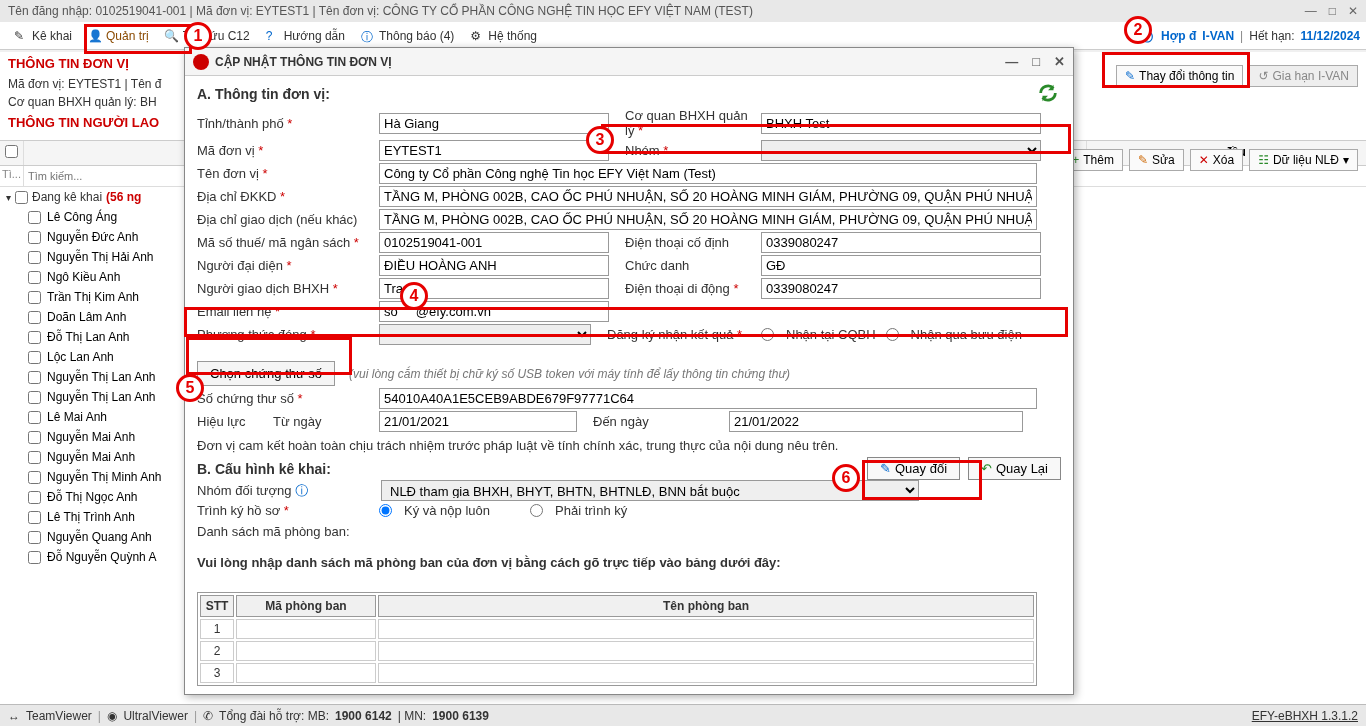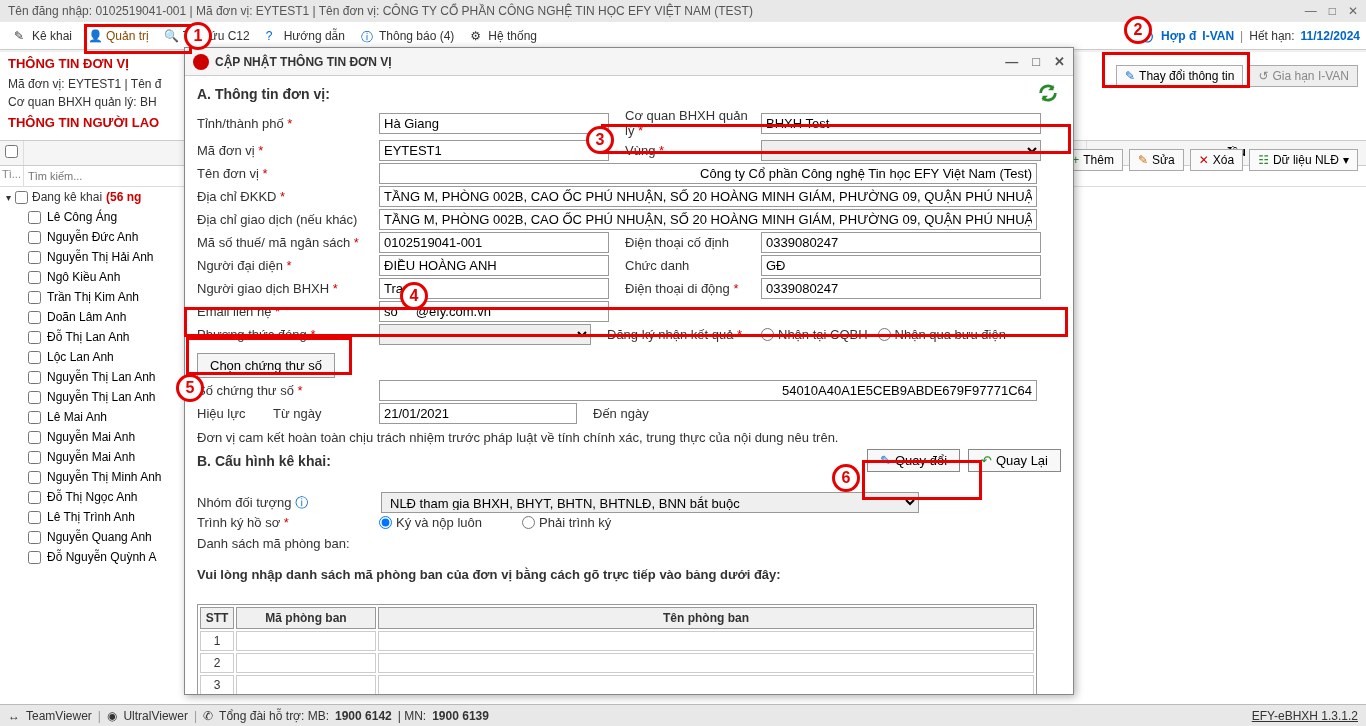--- a/index.html
+++ b/index.html
@@ -36,25 +36,25 @@
 .dialog-title .icon { width: 16px; height: 16px; background: #cc0000; border-radius: 50%; }
 .dialog-title .wctrl { margin-left: auto; display: flex; gap: 14px; font-size: 13px; color: #555; cursor: pointer; }
 .dialog-body { padding: 6px 12px; height: calc(100% - 28px); overflow: hidden; font-size: 13px; color: #333; position: relative; }
 .section-head { font-weight: bold; margin: 4px 0 6px 0; font-size: 14px; }
 .refresh-icon { position: absolute; right: 14px; top: 6px; width: 22px; height: 22px; color: #2a8a2a; }
 .form-row { display: flex; align-items: center; margin: 2px 0; gap: 6px; }
 .lbl { width: 176px; font-size: 13px; }
 .req::after { content: " *"; color: #cc0000; }
 .fld { border: 1px solid #999; padding: 2px 4px; font-size: 13px; height: 21px; }
 .fld.w1 { width: 230px; }
-.fld.w2 { width: 658px; text-align: right; }
+.fld.w2 { width: 658px; }
 .fld.w3 { width: 280px; }
 .lbl2 { width: 140px; font-size: 13px; padding-left: 10px; }
 .radio-group { display: flex; gap: 10px; align-items: center; }
-.radio-group label { display: flex; align-items: center; gap: 4px; font-size: 13px; }
+.radio-group label { display: flex; align-items: center; gap: 12px; font-size: 13px; }
 .cert-btn { border: 1px solid #999; background: #f5f5f5; padding: 4px 12px; font-size: 13px; cursor: pointer; margin-right: 8px; }
 .hint { font-style: italic; color: #777; font-size: 12px; }
 .commit { margin-top: 6px; font-size: 13px; }
 .action-btn { border: 1px solid #888; background: #f8f8f8; padding: 3px 12px; font-size: 13px; display: flex; align-items: center; gap: 4px; cursor: pointer; }
 select.fld { height: 21px; }
 .dept-table { border: 1px solid #999; margin-top: 22px; width: 840px; }
 .dept-table th { background: #f0f0f0; border: 1px solid #999; padding: 3px; font-size: 12px; font-weight: bold; text-align: center; }
 .dept-table td { border: 1px solid #ccc; padding: 2px 6px; font-size: 12px; height: 18px; }
 .dept-table td.stt { text-align: center; width: 34px; }
 .dept-table .c2 { width: 140px; text-align: center; }
@@ -260,21 +260,21 @@
 
     <div class="form-row">
       <div class="lbl req">Tỉnh/thành phố</div>
       <input class="fld w1" value="Hà Giang" style="">
       <div class="lbl2 req">Cơ quan BHXH quản lý</div>
       <input class="fld w3" value="BHXH Test" style="">
     </div>
     <div class="form-row">
       <div class="lbl req">Mã đơn vị</div>
       <input class="fld w1" value="EYTEST1" style="">
-      <div class="lbl2 req">Vùng</div>
+      <div class="lbl2 req">Nhóm</div>
       <select class="fld w3"><option></option></select>
     </div>
     <div class="form-row">
       <div class="lbl req">Tên đơn vị</div>
       <input class="fld w2" value="Công ty Cổ phần Công nghệ Tin học EFY Việt Nam (Test)" style="">
     </div>
     <div class="form-row">
       <div class="lbl req">Địa chỉ ĐKKD</div>
       <input class="fld w2" value="TẦNG M, PHÒNG 002B, CAO ỐC PHÚ NHUẬN, SỐ 20 HOÀNG MINH GIÁM, PHƯỜNG 09, QUẬN PHÚ NHUẬN, T" style="">
     </div>
@@ -312,49 +312,51 @@
         <label>
             <input type="radio" name="nhan" style="">
             <span>Nhận tại CQBH</span>
           </label>
         <label>
             <input type="radio" name="nhan" style="">
             <span>Nhận qua bưu điện</span>
           </label>
       </div>
     </div>
-    <div class="form-row" style="margin-top:8px;">
+    <div class="form-row" style="margin-top:16px;">
       <button class="cert-btn">Chọn chứng thư số</button>
+      <span class="hint">(vui lòng cắm thiết bị chữ ký số USB token với máy tính để lấy thông tin chứng thư)</span>
     </div>
     <div class="form-row">
       <div class="lbl req">Số chứng thư số</div>
       <input class="fld w2" value="54010A40A1E5CEB9ABDE679F97771C64" style="">
     </div>
     <div class="form-row">
       <div class="lbl" style="width:70px;">Hiệu lực</div>
       <div style="width:100px;">Từ ngày</div>
       <input class="fld" style="width: 198px;" value="21/01/2021">
       <div class="lbl2">Đến ngày</div>
+      <input class="fld" style="width: 294px;" value="21/01/2022">
     </div>
     <div class="commit">Đơn vị cam kết hoàn toàn chịu trách nhiệm trước pháp luật về tính chính xác, trung thực của nội dung nêu trên.</div>
 
     <div style="display:flex;align-items:center;margin-top:4px;">
       <div class="section-head" style="margin:0;">B. Cấu hình kê khai:</div>
       <div style="flex:1;"></div>
       <button class="action-btn">
           <span style="color:#0066cc;">✎</span>
           <span>Quay đổi</span>
         </button>
       <button class="action-btn" style="margin-left:8px;">
           <span style="color:#2a8a2a;">↶</span>
           <span>Quay Lại</span>
         </button>
     </div>
 
-    <div class="form-row" style="margin-top:20px;gap:8px;">
+    <div class="form-row" style="margin-top:0;gap:8px;">
       <div class="lbl" style="width:176px;"><span>Nhóm đối tượng</span> <span style="color:#0066cc;">ⓘ</span></div>
       <select class="fld" style="width:538px;"><option>NLĐ tham gia BHXH, BHYT, BHTN, BHTNLĐ, BNN bắt buộc</option></select>
     </div>
     <div class="form-row">
       <div class="lbl req">Trình ký hồ sơ</div>
       <div class="radio-group">
         <label>
             <input type="radio" name="ky" checked="" style="">
             <span>Ký và nộp luôn</span>
           </label>

